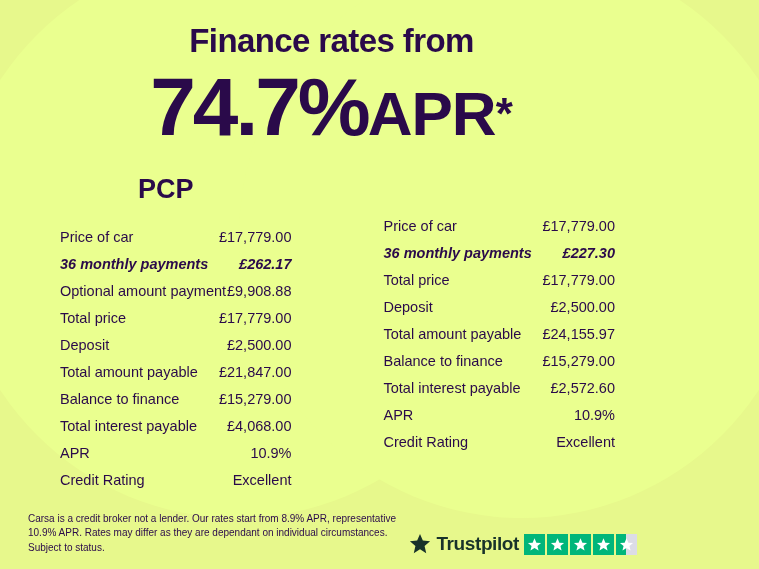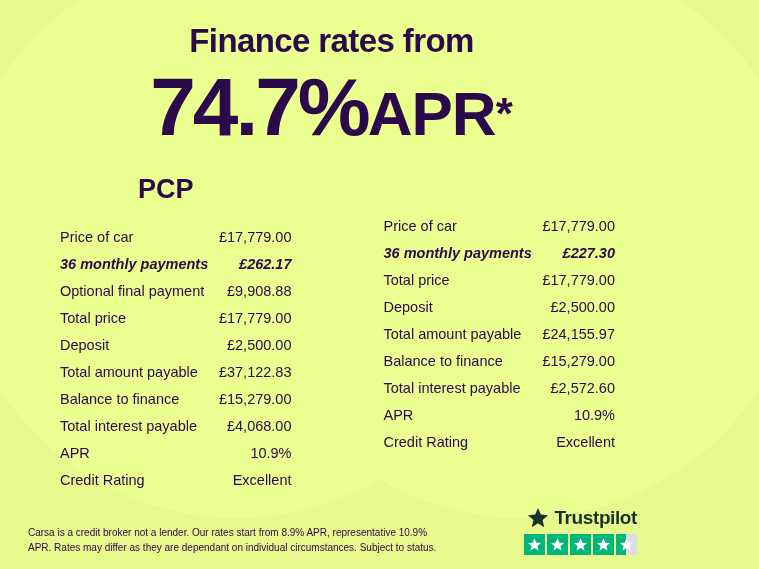--- a/index.html
+++ b/index.html
@@ -122,21 +122,20 @@
   }
   .disclaimer {
     color: #2a0a4a;
     font-size: 10px;
     line-height: 1.45;
     max-width: 420px;
   }
 
   .trustpilot {
     display: flex;
-    flex-direction: column;
     align-items: flex-end;
     gap: 5px;
   }
   .tp-name {
     display: flex;
     align-items: center;
     gap: 5px;
     color: #18322a;
     font-size: 19px;
     font-weight: bold;
@@ -182,34 +181,34 @@
 
       <div class="row">
         <span class="label">Price of car</span>
         <span class="value">£17,779.00</span>
       </div>
       <div class="row bold">
         <span class="label">36 monthly payments</span>
         <span class="value">£262.17</span>
       </div>
       <div class="row">
-        <span class="label">Optional final payment</span>
+        <span class="label">Optional amount payment</span>
         <span class="value">£9,908.88</span>
       </div>
       <div class="row">
         <span class="label">Total price</span>
         <span class="value">£17,779.00</span>
       </div>
       <div class="row">
         <span class="label">Deposit</span>
         <span class="value">£2,500.00</span>
       </div>
       <div class="row">
         <span class="label">Total amount payable</span>
-        <span class="value">£37,122.83</span>
+        <span class="value">£21,847.00</span>
       </div>
       <div class="row">
         <span class="label">Balance to finance</span>
         <span class="value">£15,279.00</span>
       </div>
       <div class="row">
         <span class="label">Total interest payable</span>
         <span class="value">£4,068.00</span>
       </div>
       <div class="row">

